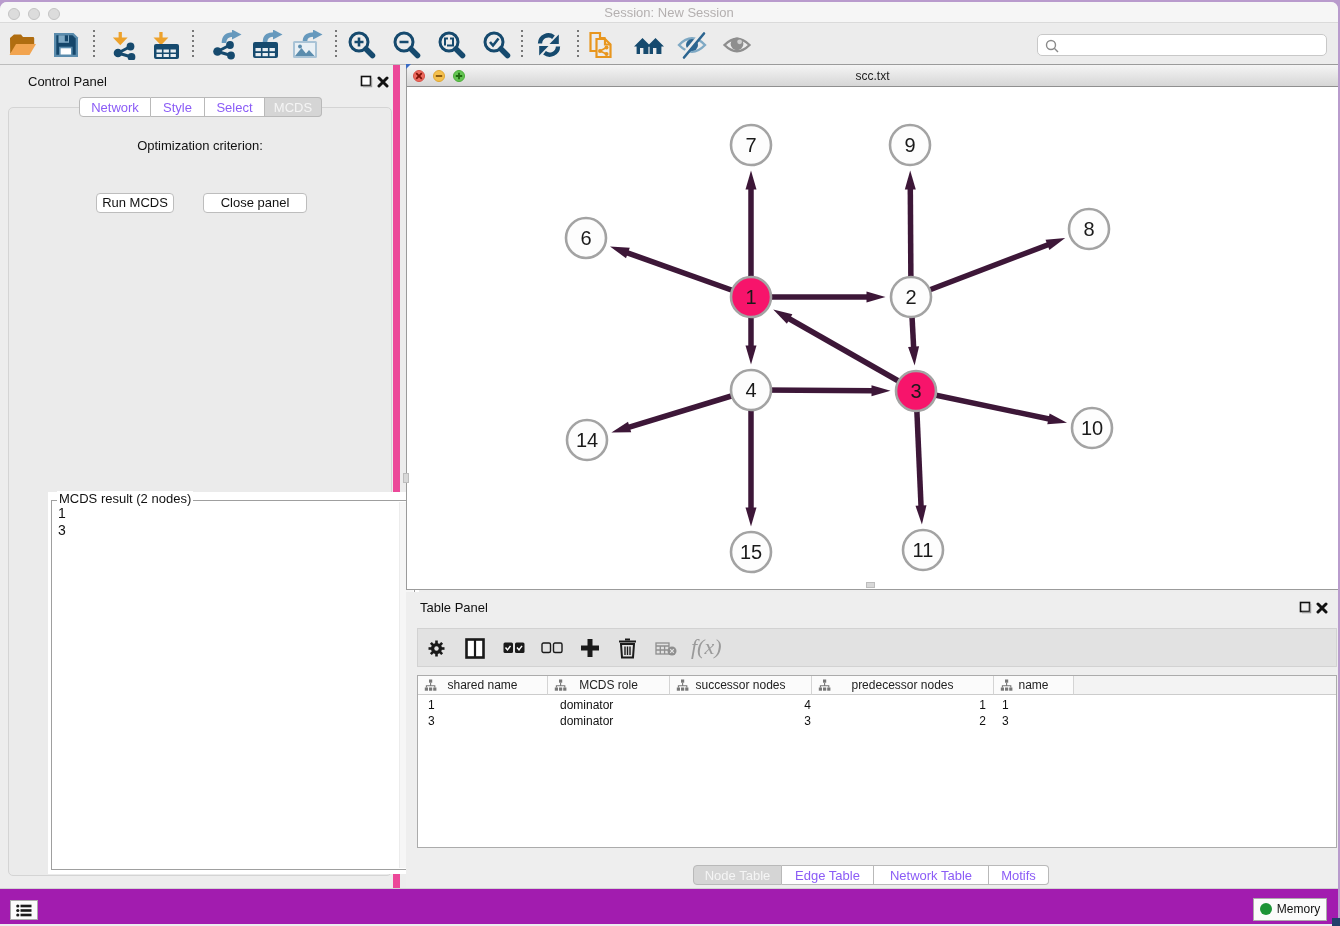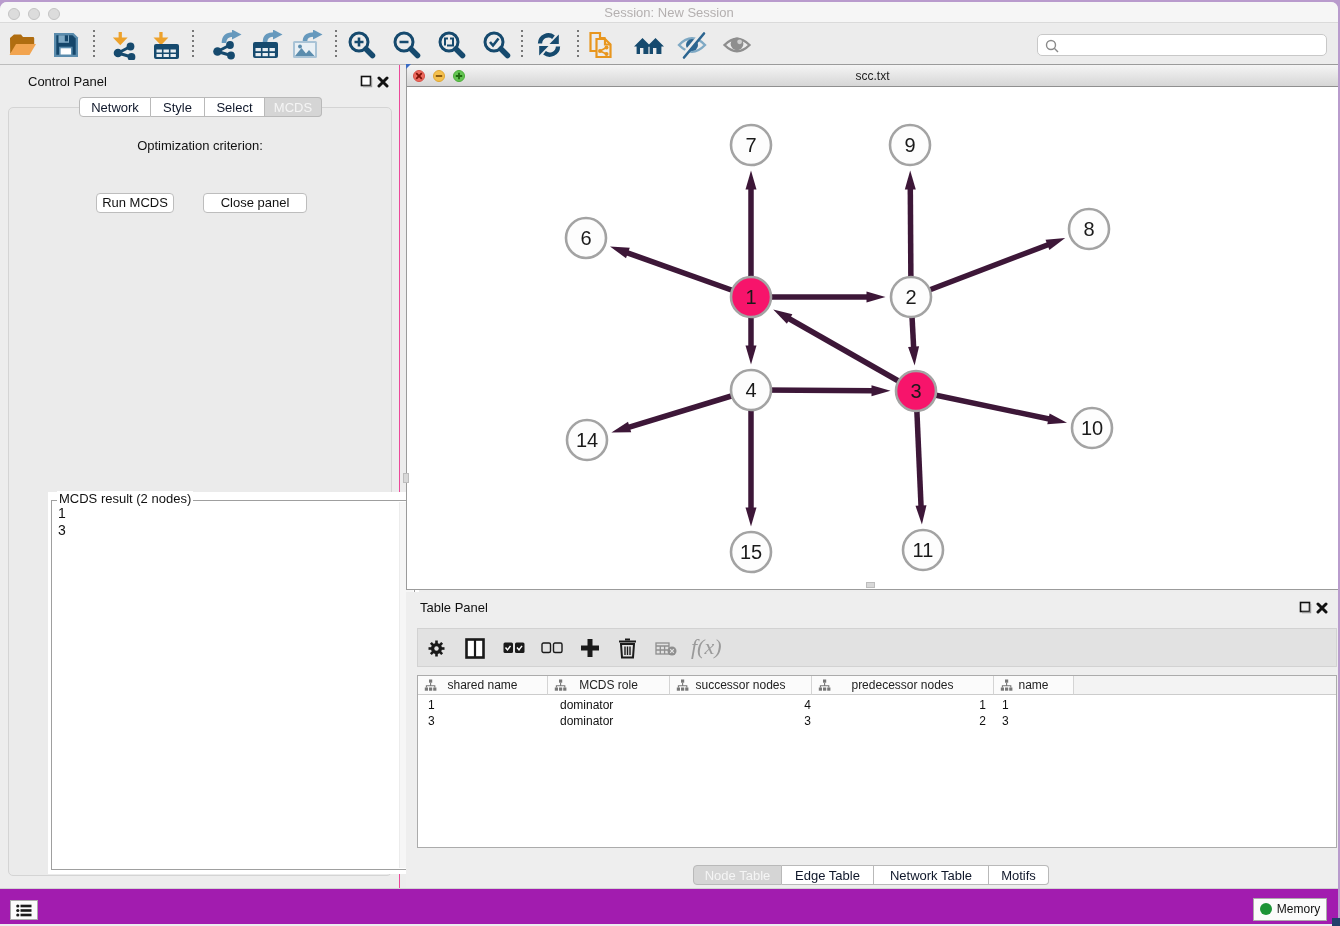--- a/index.html
+++ b/index.html
@@ -9,24 +9,24 @@
   
   #titlebar { position:absolute; left:0; top:0; width:100%; height:21px; background:#f6f6f6; border-bottom:1px solid #dadada; }
   .tl { position:absolute; top:6px; width:12px; height:12px; border-radius:50%; background:#dcdcdc; border:1px solid #c3c3c3; }
   #wintitle { position:absolute; top:3px; left:0; width:100%; text-align:center; font-size:13px; color:#b4b0b0; }
   
   #toolbar { position:absolute; left:0; top:22px; width:100%; height:41px; background:#ececec; border-bottom:1px solid #bdbdbd; }
   .sep { position:absolute; top:6px; height:30px; width:2px; background:repeating-linear-gradient(#777 0 2px, rgba(0,0,0,0) 2px 5px); }
   .tbi { position:absolute; top:6px; }
   #search { position:absolute; left:1037px; top:10px; width:290px; height:22px; background:#fff; border:1px solid #c8c8c8; border-radius:5px; }
   
-  #cpanel { position:absolute; left:0; top:63px; width:400px; height:825px; background:#ededed; border-right:1px solid #ec4899; }
+  #cpanel { position:absolute; left:0; top:63px; width:400px; height:825px; background:#ededed; border-right:7px solid #ec4899; }
   #cp-title { position:absolute; left:28px; top:9px; font-size:13px; color:#111; }
   .tabs { position:absolute; display:flex; height:20px; z-index:5; }
-  .tab { height:20px; line-height:19px; font-size:13px; text-align:center; background:#fff; border:1px solid #b9b9b9; border-left:none; color:#0f172a; }
+  .tab { height:20px; line-height:19px; font-size:13px; text-align:center; background:#fff; border:1px solid #b9b9b9; border-left:none; color:#8b5cf6; }
   .tab.first { border-left:1px solid #b9b9b9; border-radius:4px 0 0 4px; }
   .tab.last { border-radius:0 4px 4px 0; }
   .tab.sel { background:#d5d5d5; color:#f5f5f5; }
   #cp-group { position:absolute; left:8px; top:42px; width:384px; height:769px; background:#ebebeb; border:1px solid #d4d4d4; border-radius:5px; }
   #opt-label { position:absolute; left:0; top:30px; width:100%; text-align:center; font-size:13px; color:#111; }
   #cp-select { position:absolute; left:44px; top:52px; width:312px; height:19px; background:#fff; border:1px solid #b5b5b5; border-radius:4px; font-size:13px; line-height:17px; padding-left:12px; color:#111; }
   .btn { position:absolute; top:85px; height:20px; background:#fff; border:1px solid #bdbdbd; border-radius:4px; font-size:13px; text-align:center; line-height:18px; color:#111; }
   #mcds-white { position:absolute; left:7px; top:384px; width:371px; height:382px; background:#fff;margin-left:32px; }
   #mcds-fs { position:absolute; left:3px; top:8px; width:364px; height:370px; border:1px solid #9f9f9f; }
   #mcds-legend { position:absolute; left:5px; top:-10px; background:#fff; padding:0 2px; font-size:13px; line-height:15px; color:#111; z-index:3; }

